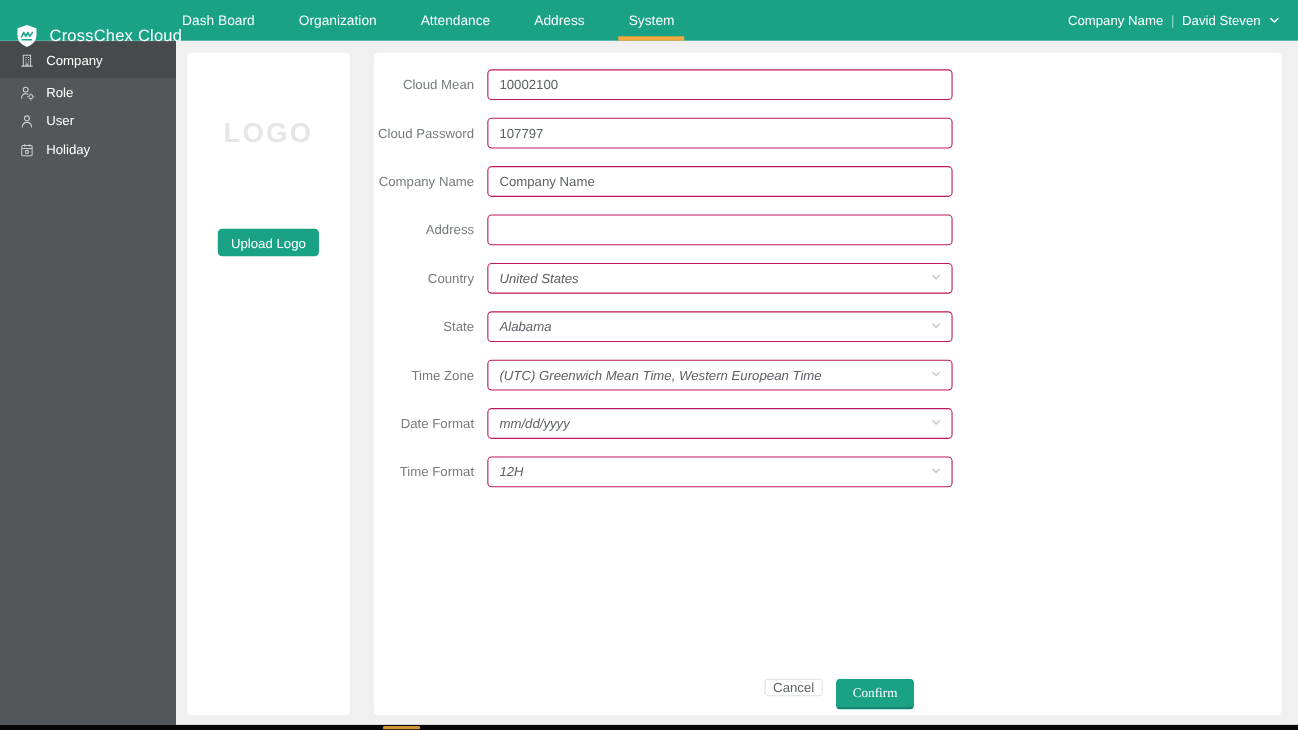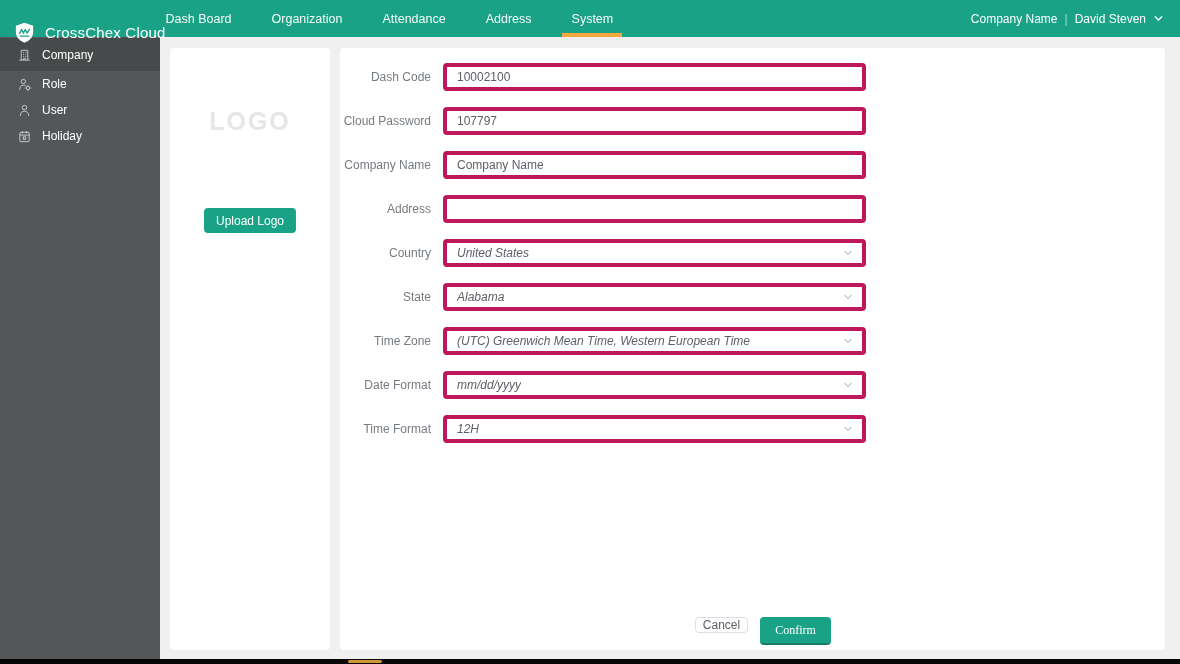--- a/index.html
+++ b/index.html
@@ -43,21 +43,21 @@
     display:flex; align-items:center; height:26px; padding-left:17px;
     color:#ffffff; font-size:12px; cursor:pointer;
   }
   .side-item.active { height:33px; background:var(--sidebar-active, #464a4b); }
   .side-icon { width:15px; height:15px; margin-right:10px; display:flex; align-items:center; flex:none; }
   
   .black-bar { position:absolute; left:0; bottom:0; width:100%; height:5px; background:#060606; z-index:6; }
   .orange-dash { position:absolute; left:348px; bottom:1px; width:34px; height:3px; background:#e8a43d; border-radius:2px; z-index:7; opacity:.9; }
   
   .logo-panel {
-    position:absolute; left:170px; top:48px; width:160px; height:602px;
+    position:absolute; left:170px; top:48px; width:148px; height:602px;
     background:#ffffff; border-radius:4px; z-index:1;
   }
   .logo-placeholder {
     margin-top:59px; text-align:center; font-size:25px; font-weight:bold;
     color:#e6e6e7; letter-spacing:2px;
   }
   .upload-btn {
     position:absolute; left:50%; transform:translateX(-50%); top:160px;
     height:25px; padding:0 12px; background:var(--accent, #1aa287);
     color:#fff; border:none; border-radius:4px; font-size:12px;
@@ -67,21 +67,21 @@
     position:absolute; left:340px; top:48px; width:825px; height:602px;
     background:#ffffff; border-radius:4px; z-index:1;
   }
   .form-rows { padding-top:15px; }
   .form-row { display:flex; align-items:center; height:28px; margin-bottom:16px; }
   .form-label {
     width:103px; flex:none; text-align:right; padding-right:12px;
     font-size:12px; color:#767b81; white-space:nowrap;
   }
   .input, .select {
-    width:423px; height:28px; border:4px solid #be185d; border-radius:4px;
+    width:423px; height:28px; border:1px solid #be185d; border-radius:4px;
     background:#ffffff;
   }
   .input { padding:0 10px; font-size:12px; color:#5c6066; font-family:inherit; outline:none; }
   .select { position:relative; display:flex; align-items:center; padding:0 26px 0 10px; cursor:pointer;font-style:italic; }
   .select-value { font-size:12px; color:#5c6066; white-space:nowrap; overflow:hidden; }
   .chev { position:absolute; right:9px; top:50%; transform:translateY(-50%); }
   .btn-cancel {
     position:absolute; left:355px; top:569px; width:53px; height:16px;
     background:#fff; border:1px solid #dcdfe6; border-radius:4px;
     font-size:12px; color:#5c6066; font-family:inherit; cursor:pointer;
@@ -182,21 +182,21 @@
   </aside>
 
 <section class="logo-panel">
   <div class="logo-placeholder">LOGO</div>
   <button class="upload-btn">Upload Logo</button>
 </section>
 
 <section class="form-panel">
   <div class="form-rows" id="form-rows">
       <div class="form-row">
-        <label class="form-label">Dash Code</label>
+        <label class="form-label">Cloud Mean</label>
         <input type="text" class="input" value="10002100" style="">
       </div>
       <div class="form-row">
         <label class="form-label">Cloud Password</label>
         <input type="text" class="input" value="107797" style="">
       </div>
       <div class="form-row">
         <label class="form-label">Company Name</label>
         <input type="text" class="input" value="Company Name" style="">
       </div>

